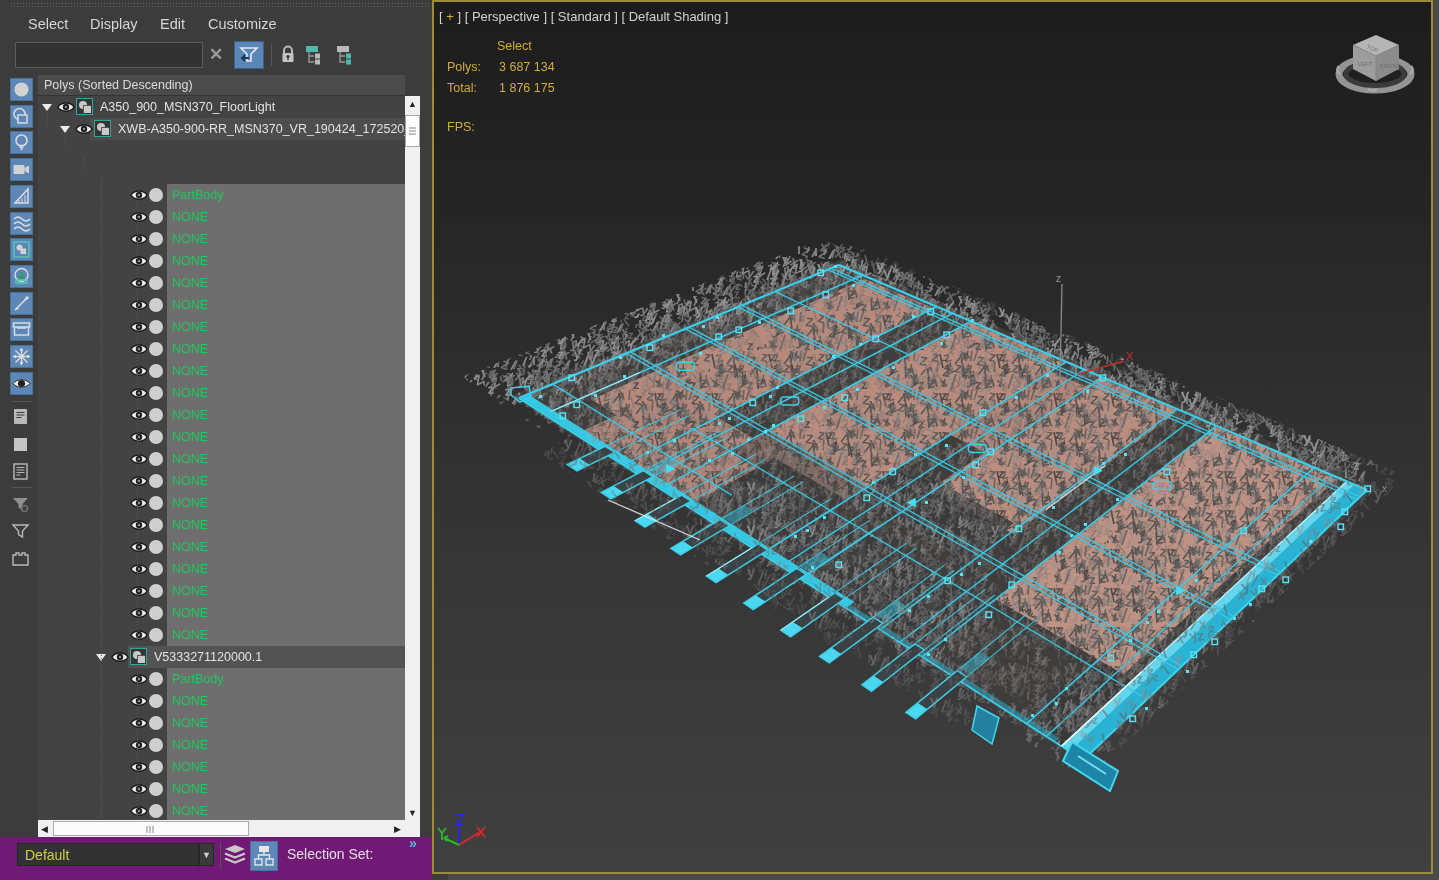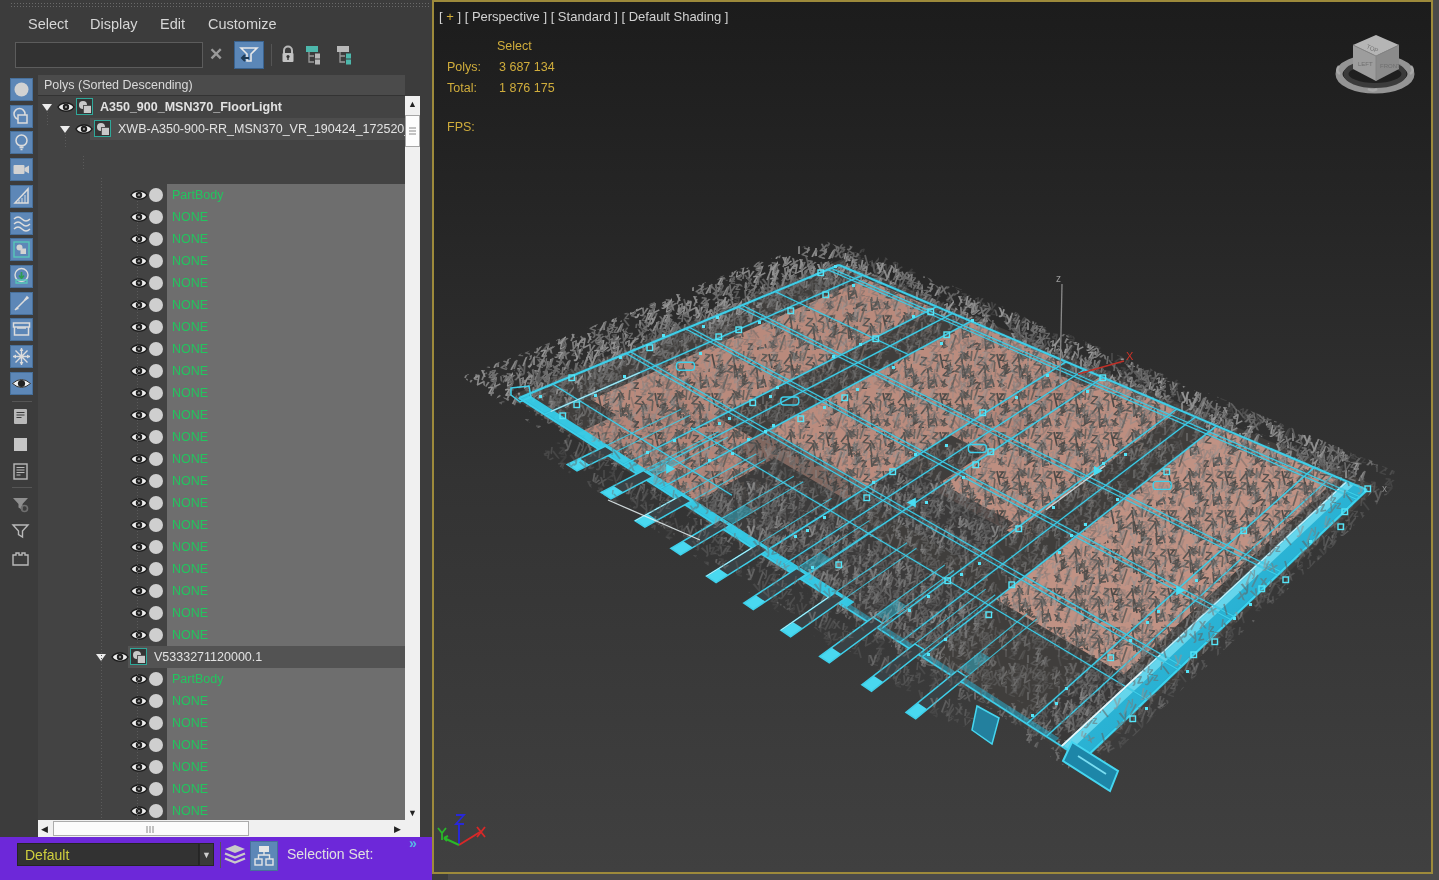--- a/index.html
+++ b/index.html
@@ -40,21 +40,21 @@
 .tbb { background:#5d87b7; border:1px solid #47709b; }
 
 #vscroll { position:absolute; left:405px; top:96px; width:15px; height:741px; background:#f0f0f0; }
 #vthumb { position:absolute; left:0px; top:19px; width:15px; height:32px; background:#fdfdfd;
   border:1px solid #a6a6a6; }
 #hscroll { position:absolute; left:38px; top:820px; width:367px; height:17px; background:#f0f0f0; }
 #hthumb { position:absolute; left:15px; top:1px; width:196px; height:15px; background:#fbfbfb;
   border:1px solid #ababab; }
 .arr { position:absolute; color:#222; font-size:9px; }
 
-#bbar { position:absolute; left:0; top:837px; width:432px; height:43px; background:#6d28d9; }
+#bbar { position:absolute; left:0; top:837px; width:432px; height:43px; background:#701a75; }
 #defbox { position:absolute; left:17px; top:6px; width:182px; height:23px; background:#323232;
   border:1px solid #252525; color:#cfcf3e; font-size:14px; line-height:22px; padding-left:7px; }
 #defarrow { position:absolute; left:199px; top:6px; width:15px; height:23px; background:#3a3a3a;
   border:1px solid #272727; color:#cfcfcf; font-size:9px; text-align:center; line-height:22px;}
 #selset { position:absolute; left:287px; top:9px; color:#e0e0e0; font-size:14px; }
 #chev { position:absolute; left:409px; top:-2px; color:#58b7e4; font-size:14px; font-weight:bold;}
 
 #vp { position:absolute; left:432px; top:0; width:1001px; height:874px;
   border:2px solid #9d8a3b;
   background:linear-gradient(to bottom, #1c1c1c 0%, #262626 25%, #333333 55%, #404040 100%); }
@@ -173,21 +173,21 @@
   <div id="treehead">Polys (Sorted Descending)</div>
   <div id="tree">
   <div class="row" style="top:0px;">
         <div class="tri" style="left:4px;"></div>
         <svg class="eye" style="left:19px;" width="18" height="12" viewBox="0 0 18 12">
           <path d="M1,6 C4,0.5 14,0.5 17,6 C14,11.5 4,11.5 1,6 Z" fill="#ededed" stroke="#1c1c1c" stroke-width="1.5"></path>
           <circle cx="9" cy="6" r="3.2" fill="#1e1e1e"></circle>
           <circle cx="9" cy="6" r="1.2" fill="#909090"></circle>
         </svg>
         <div class="gicon" style="left:38px;"></div>
-        <div class="lbl" style="left:62px;font-weight:bold;">A350_900_MSN370_FloorLight</div>
+        <div class="lbl" style="left:62px;">A350_900_MSN370_FloorLight</div>
       </div>
 <div class="row" style="top:22px;">
         <div class="hl" style="left:52px;width:315px;background:#4d4d4d;"></div>
         <div class="tri" style="left:22px;"></div>
         <svg class="eye" style="left:37px;" width="18" height="12" viewBox="0 0 18 12">
           <path d="M1,6 C4,0.5 14,0.5 17,6 C14,11.5 4,11.5 1,6 Z" fill="#ededed" stroke="#1c1c1c" stroke-width="1.5"></path>
           <circle cx="9" cy="6" r="3.2" fill="#1e1e1e"></circle>
           <circle cx="9" cy="6" r="1.2" fill="#909090"></circle>
         </svg>
         <div class="gicon" style="left:56px;"></div>

